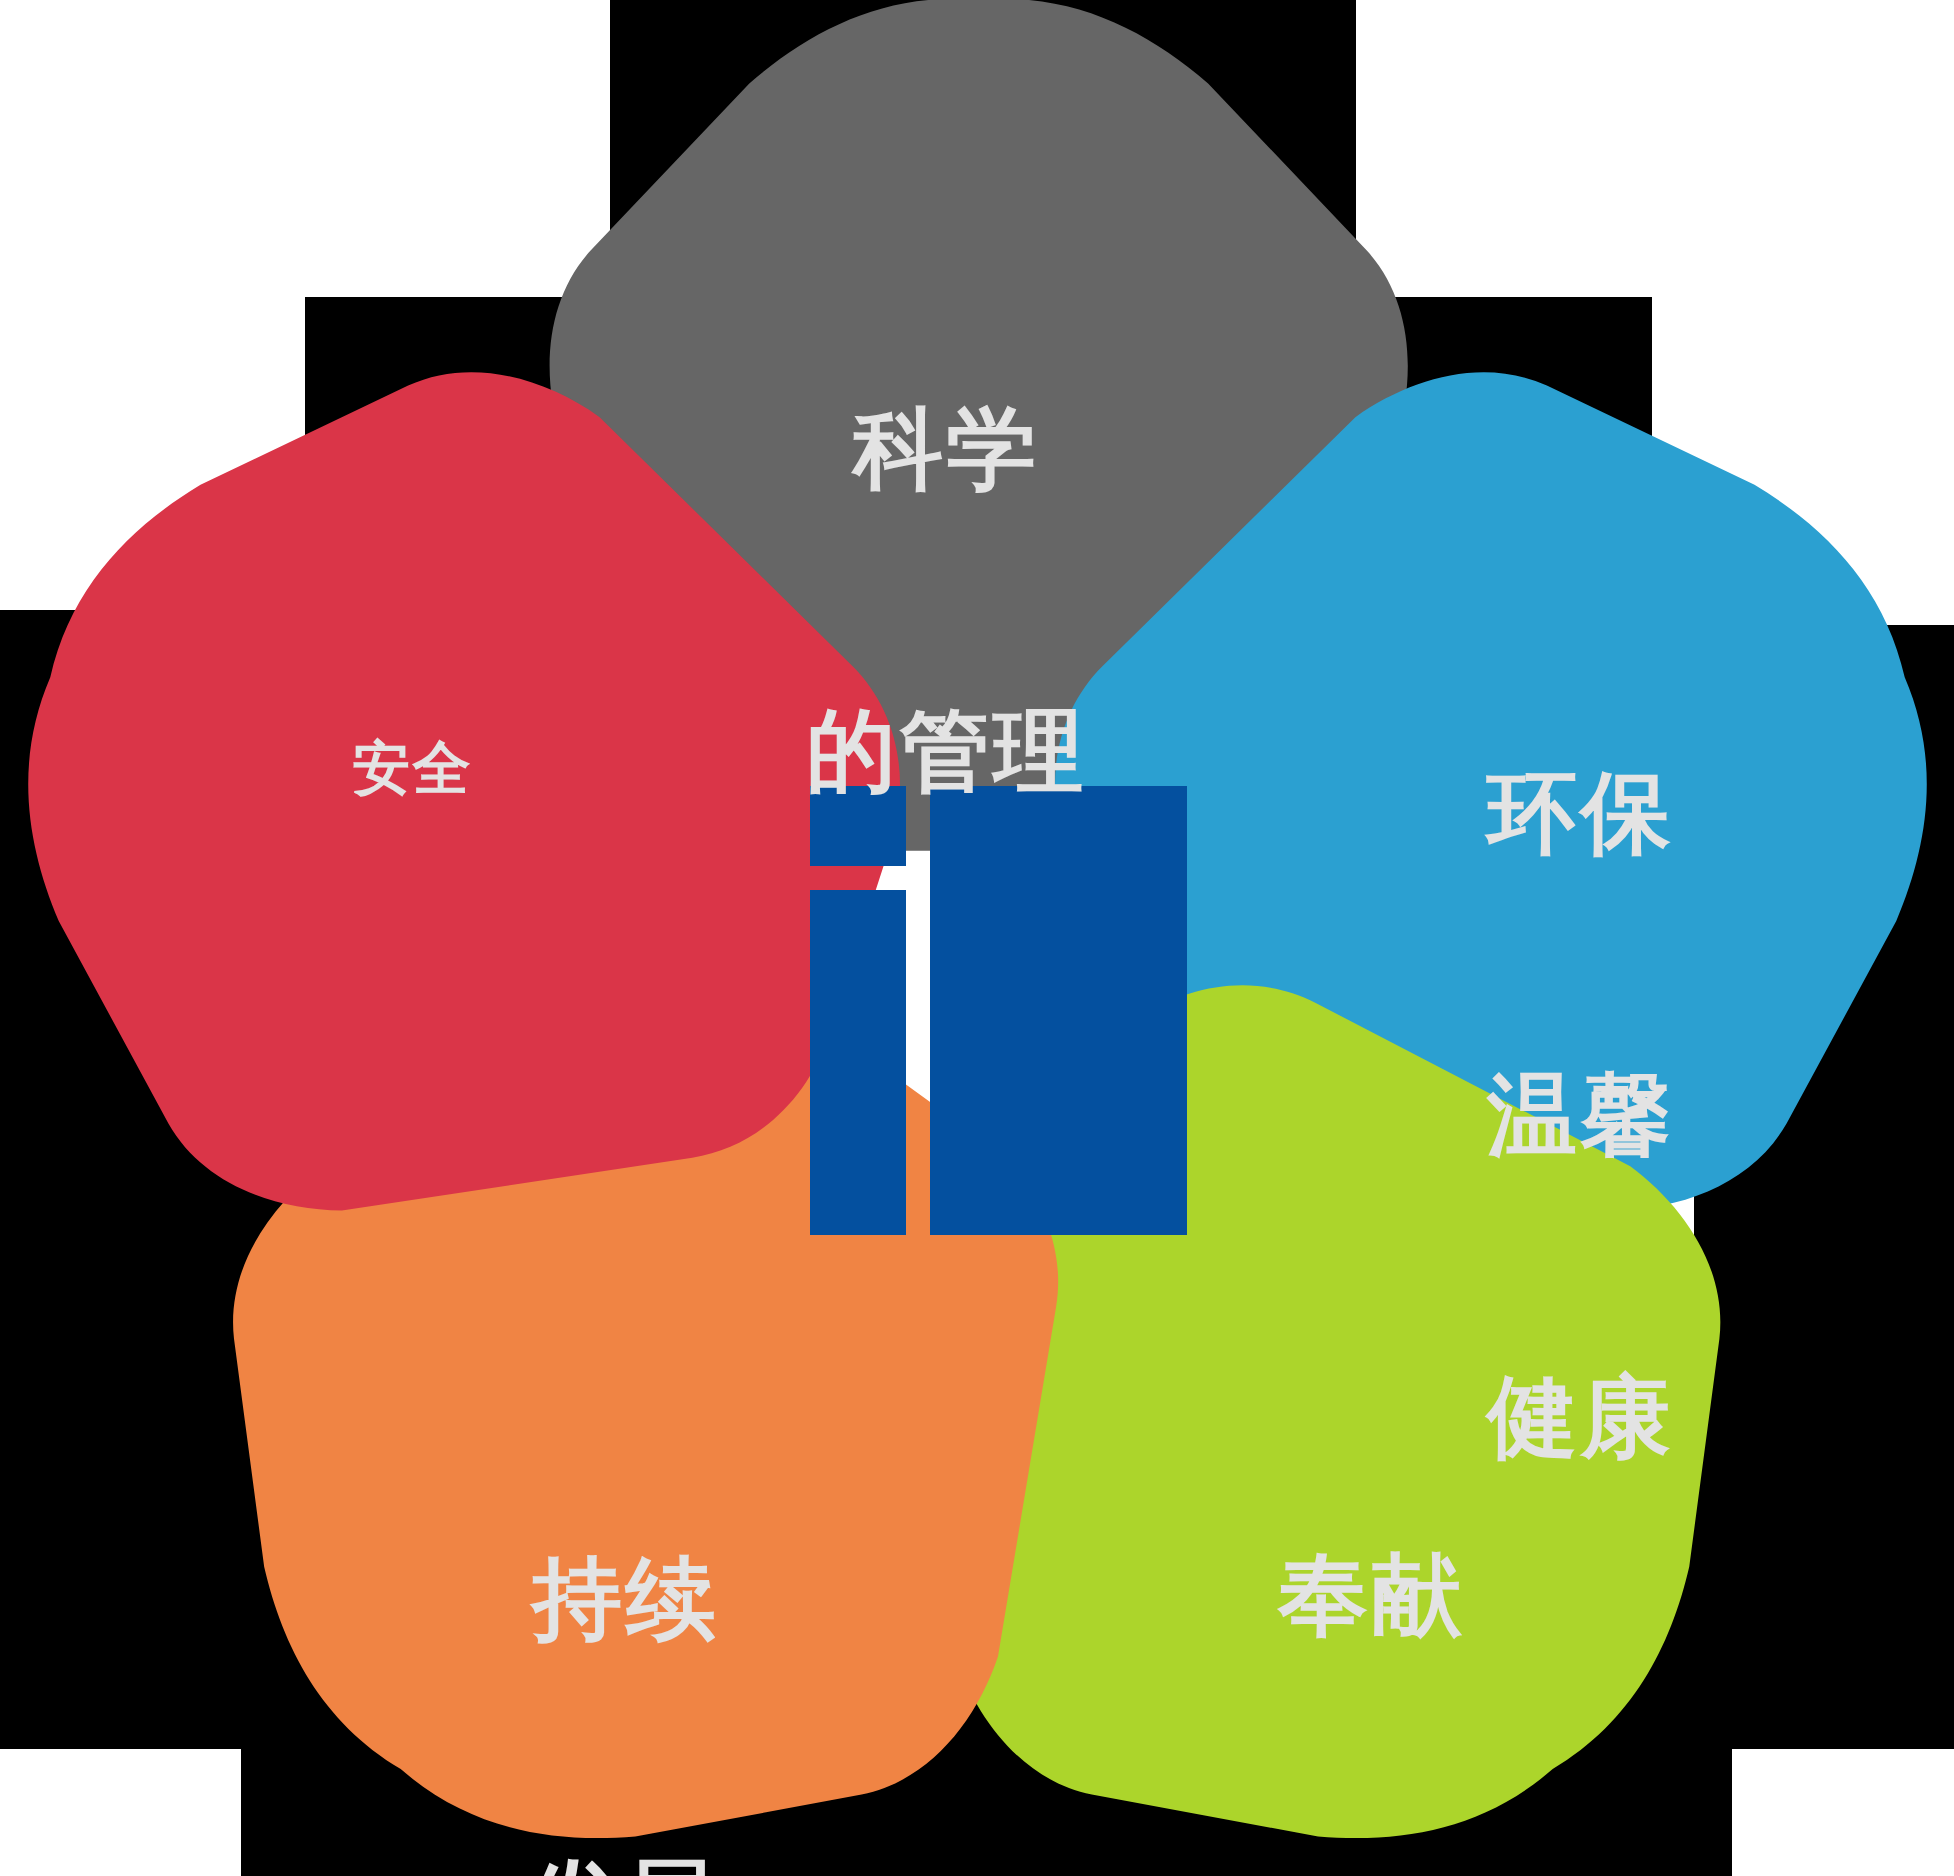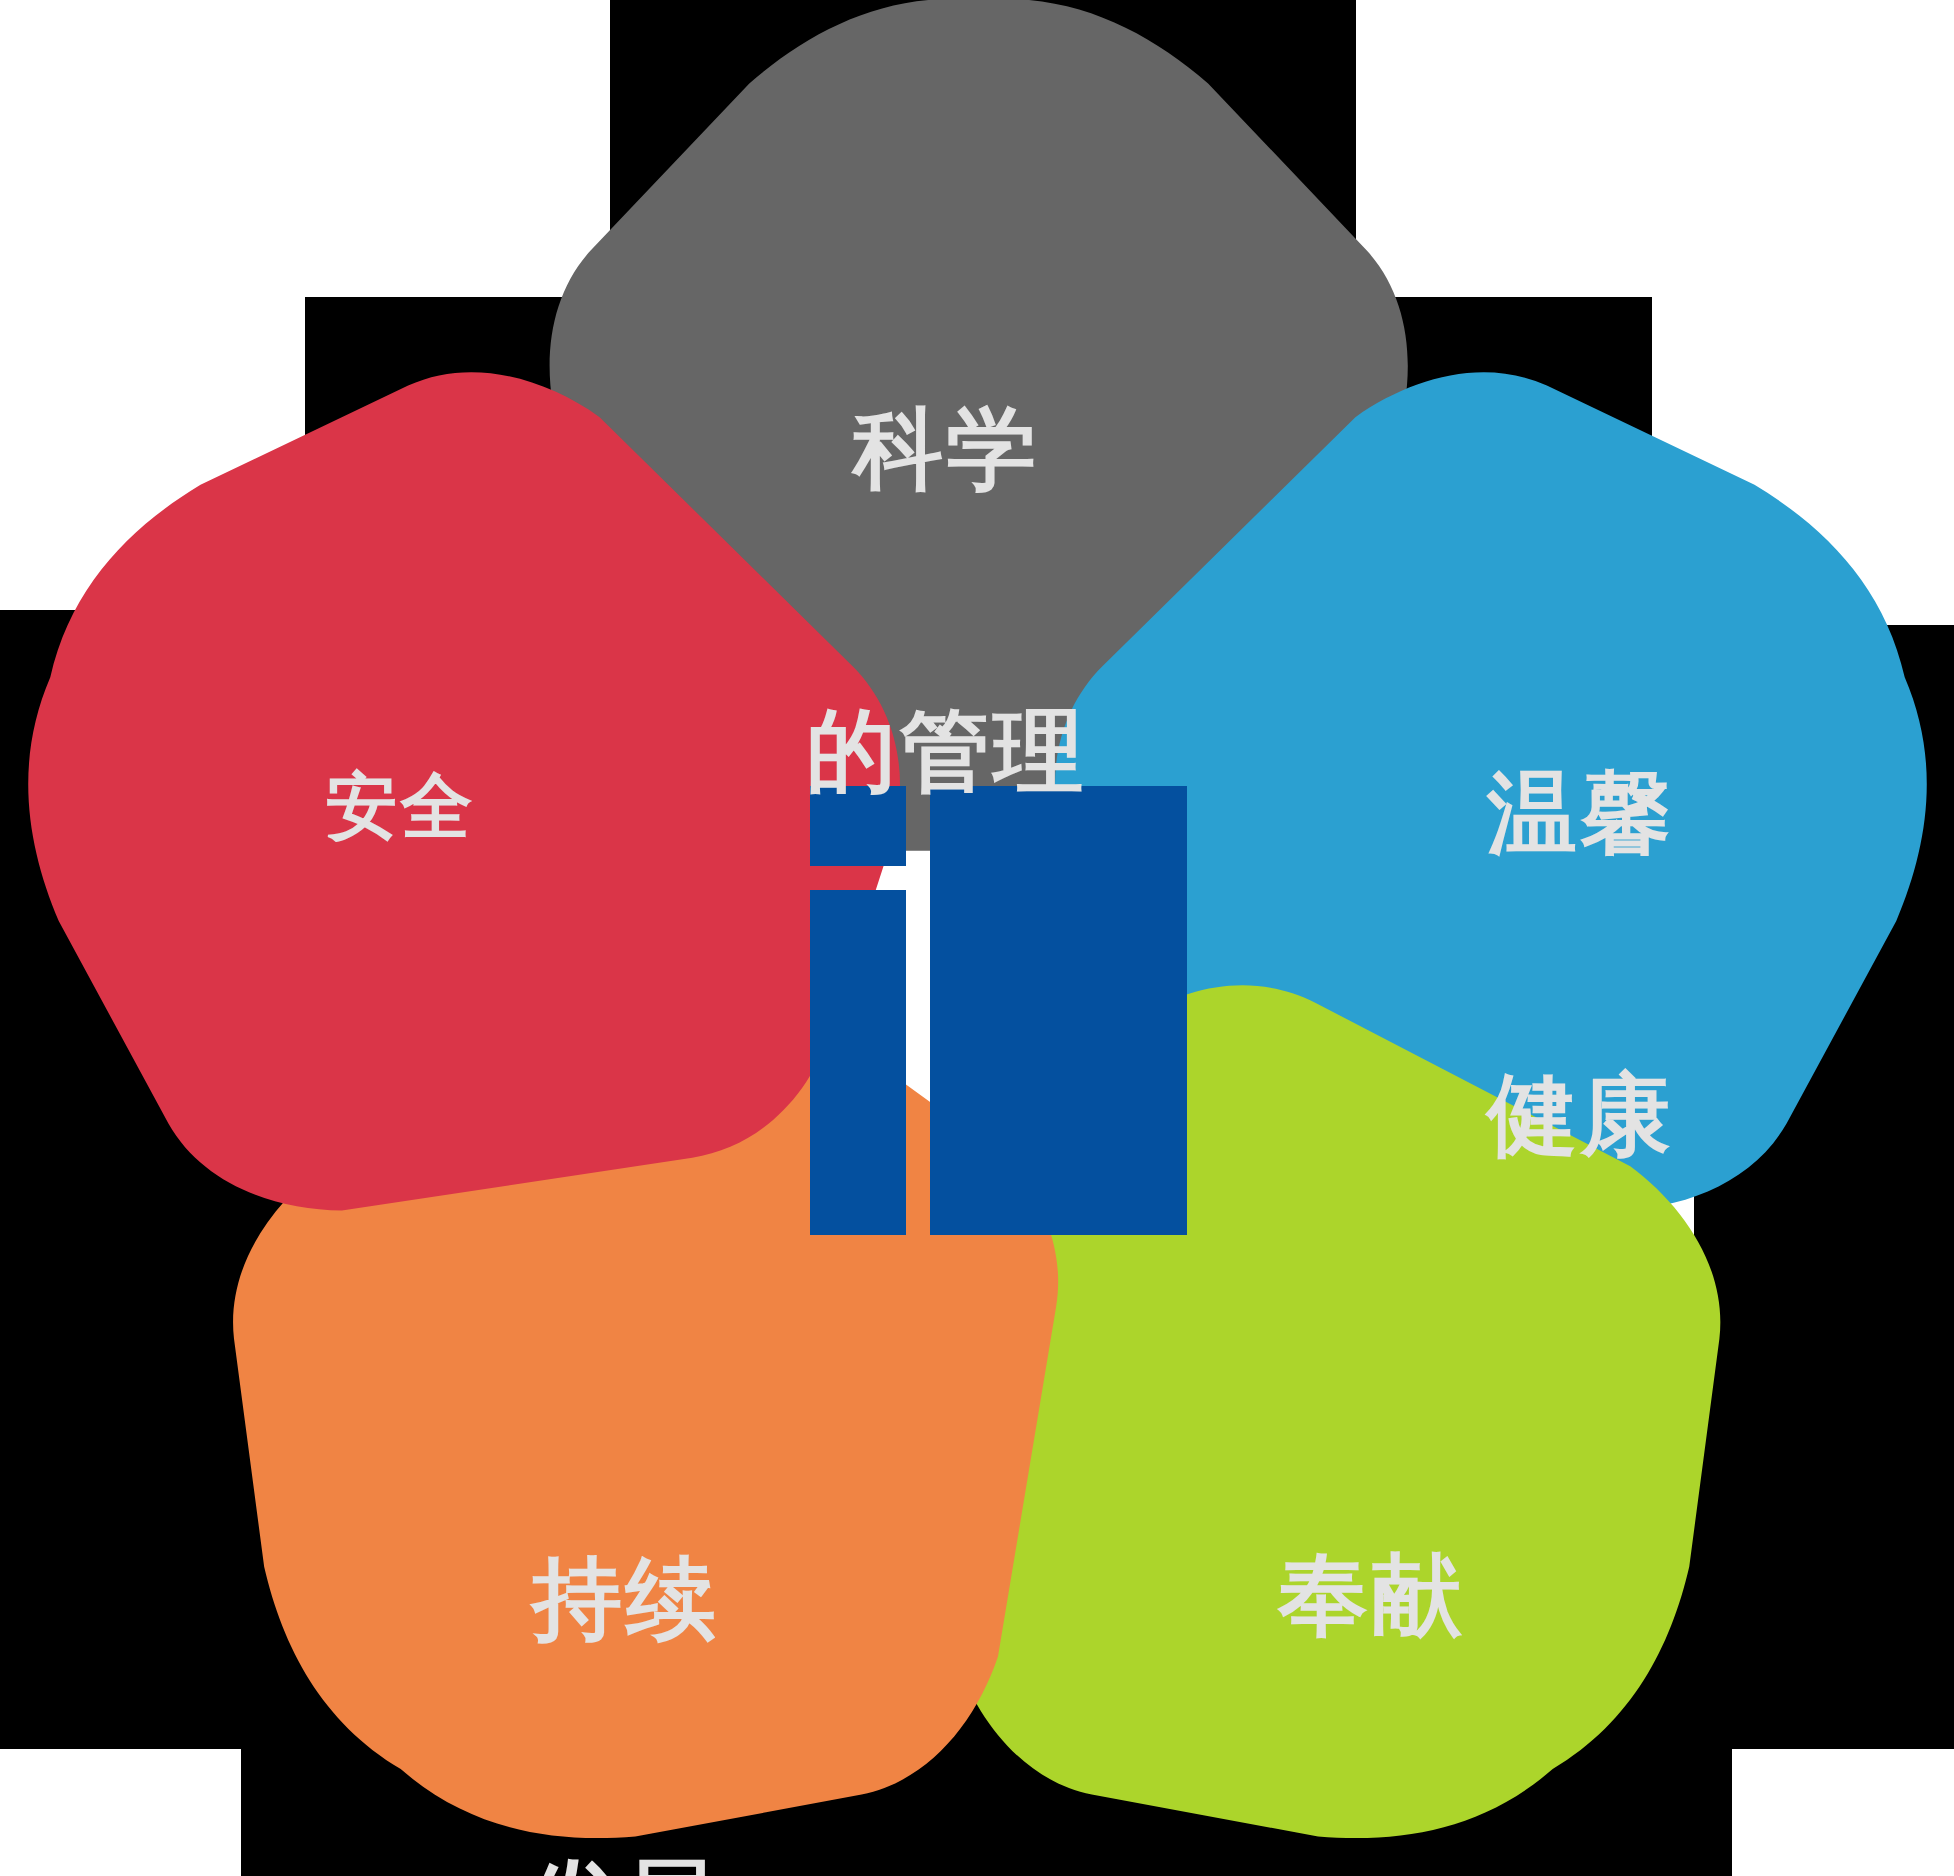--- a/index.html
+++ b/index.html
@@ -37,21 +37,21 @@
     font-weight: 700;
     line-height: 1.12;
     text-align: center;
     letter-spacing: 0.04em;
     white-space: pre;
     pointer-events: none;
   }
   .petal-label span { display: block; }
 
   #label-mgmt   { left: 722px;  top: 197px;  width: 449px; font-size: 90px; }
-  #label-safety { left: 176px;  top: 606px;  width: 449px; font-size: 72px; font-family: Liberation Serif, serif; }
+  #label-safety { left: 188px;  top: 606px;  width: 449px; font-size: 58px; }
   #label-svc    { left: 1356px; top: 561px;  width: 449px; font-size: 90px; }
   #label-dev    { left: 401px;  top: 1347px; width: 449px; font-size: 90px; }
   #label-social { left: 1147px; top: 1343px; width: 449px; font-size: 90px; }
 
   
   #center-logo { position: absolute; }
   .logo-part { position: absolute; }
 </style>
 </head>
 <body>
@@ -116,20 +116,21 @@
   <div class="petal-label" id="label-mgmt">
     <span>科学</span>
     <span>的管理</span>
   </div>
 
   <div class="petal-label" id="label-safety">
     <span>安全</span>
   </div>
 
   <div class="petal-label" id="label-svc">
+    <span>环保</span>
     <span>温馨</span>
     <span>健康</span>
   </div>
 
   <div class="petal-label" id="label-dev">
     <span>持续</span>
     <span>发展</span>
     
   </div>
 

